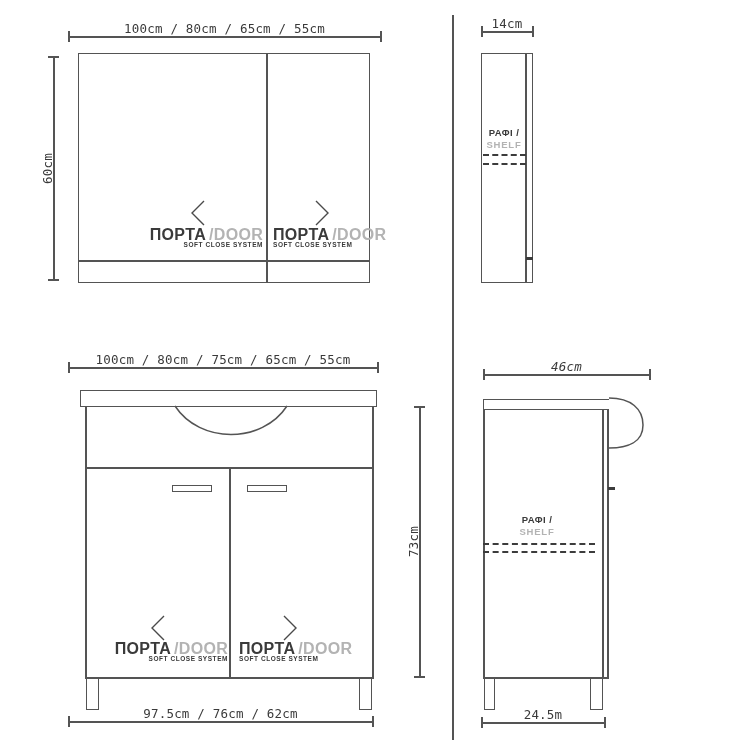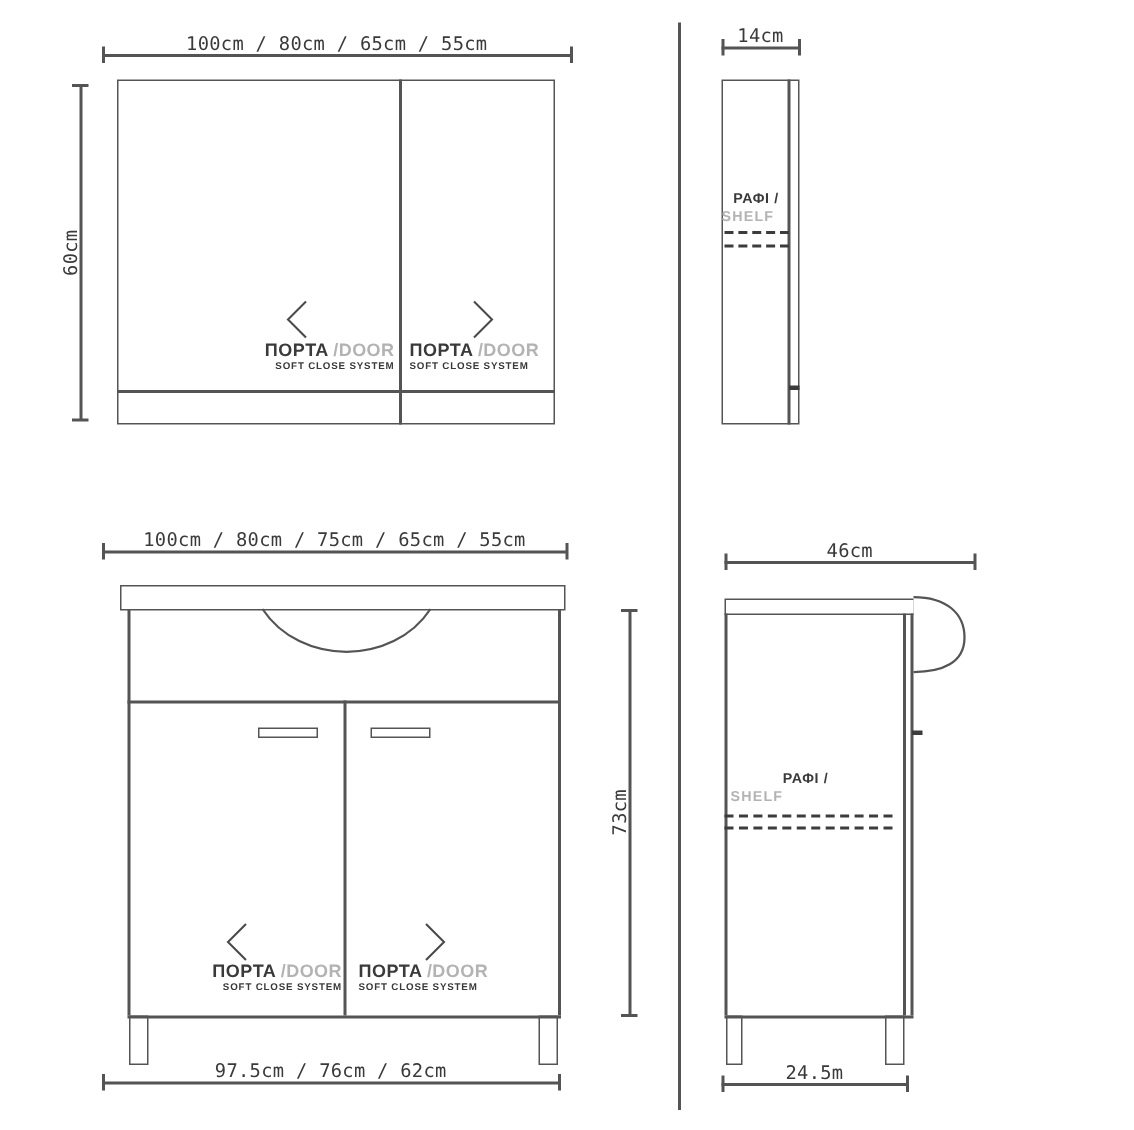--- a/index.html
+++ b/index.html
@@ -15,30 +15,30 @@
   .hl{position:absolute;height:1.5px;background:var(--line);}
   .vl{position:absolute;width:1.5px;background:var(--line);}
   .box{position:absolute;border:1.5px solid var(--line);background:transparent;box-sizing:border-box;}
   .dash{position:absolute;height:0;border-top:2px dashed #3c3c3c;}
   .dim-text{
     position:absolute;font-family:"DejaVu Sans Mono", monospace;
     font-size:12.5px;color:var(--ink);text-align:center;white-space:nowrap;letter-spacing:0.2px;
   }
   .rot{transform:rotate(-90deg);transform-origin:center center;width:40px;height:15px;text-align:center;}
   .door-label{
-    position:absolute;font-size:12px;font-weight:bold;color:var(--ink);
+    position:absolute;font-size:16px;font-weight:bold;color:var(--ink);
     white-space:nowrap;letter-spacing:0.3px;
   }
   .door-label .en{color:var(--muted);margin-left:3px;}
   .soft-label{
     position:absolute;font-size:6.5px;font-weight:bold;color:var(--ink);
     white-space:nowrap;letter-spacing:0.55px;
   }
   .shelf-gr{position:absolute;font-size:9.5px;font-weight:bold;color:var(--ink);text-align:center;letter-spacing:0.4px;}
-  .shelf-en{position:absolute;font-size:9.5px;font-weight:bold;color:var(--muted);text-align:left;letter-spacing:0.8px;}
+  .shelf-en{position:absolute;font-size:9.5px;font-weight:bold;color:var(--muted);text-align:center;letter-spacing:0.8px;}
   .ta-r{text-align:right;}
   .handle{position:absolute;border:1.5px solid var(--line);box-sizing:border-box;background:#fff;}
   .tick-dark{position:absolute;background:#3c3c3c;}
   svg{position:absolute;overflow:visible;}
 </style>
 </head>
 <body>
 
 <div id="canvas">
 
@@ -143,21 +143,21 @@
     <div class="hl" style="left:414px;top:406px;width:11px;"></div>
     <div class="hl" style="left:414px;top:676px;width:11px;"></div>
     <div class="dim-text rot" style="left:393px;top:534px;">73cm</div>
   </div>
 
   <div>
 
     <div class="hl" style="left:483px;top:374px;width:167px;"></div>
     <div class="vl" style="left:483px;top:369px;height:11px;"></div>
     <div class="vl" style="left:649px;top:369px;height:11px;"></div>
-    <div class="dim-text" style="left:483px;top:359px;width:167px;">46cm</div>
+    <div class="dim-text" style="left:483px;top:359px;width:167px;font-style:italic;">46cm</div>
 
     <div class="box" style="left:483px;top:399px;width:127px;height:11px;"></div>
 
     <svg style="left:600px;top:390px;" width="55" height="65" viewBox="0 0 55 65">
       <path d="M9,8 C31,8 43,19 43,35 C43,52 28,58 9,58" fill="#ffffff" stroke="#545454" stroke-width="1.5"></path>
     </svg>
 
     <div class="vl" style="left:483px;top:409px;height:268px;"></div>
     <div class="hl" style="left:483px;top:677px;width:126px;"></div>
     <div class="vl" style="left:602px;top:409px;height:268px;"></div>

